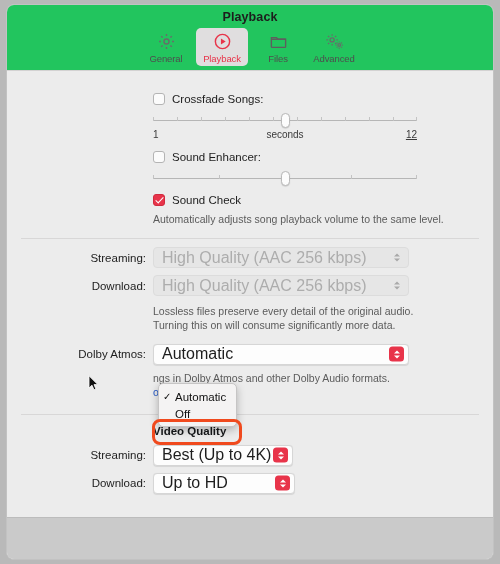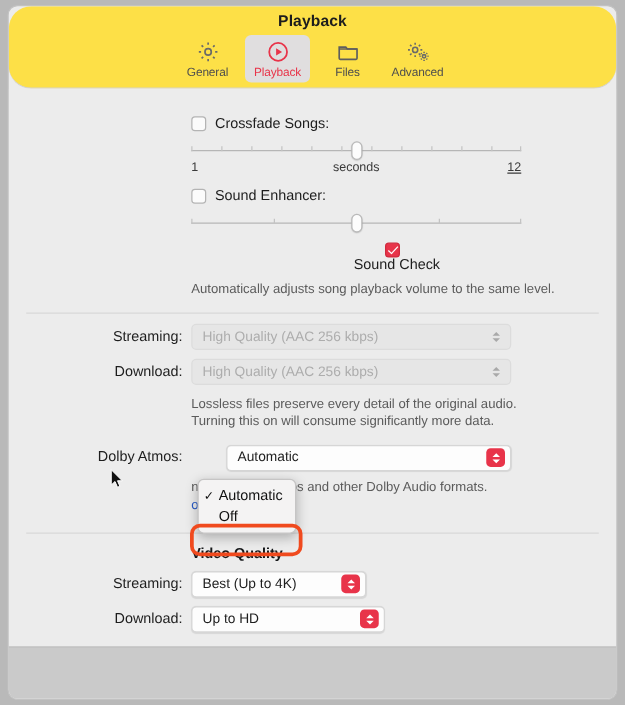--- a/index.html
+++ b/index.html
@@ -15,25 +15,24 @@
     width: 488px; height: 556px;
     background: #ececec;
     border-radius: 8px;
     border: 1px solid #c2c2c2;
     overflow: hidden;
     display: flex; flex-direction: column;
   }
 
   
   .titlebar {
-    background: #fde047;
+    background: #22c55e;
     padding-top: 5px;
     border-bottom: 1px solid #d3d2d2;
     flex: 0 0 auto;
-    border-radius: 18px;
   }
   .win-title {
     text-align: center;
     font-size: 12.5px;
     font-weight: bold;
     color: #1d1d1d;
     letter-spacing: .1px;
   }
   .toolbar {
     display: flex;
@@ -102,21 +101,21 @@
   .helptext { font-size: 10.5px; color: #5b5b5b; line-height: 1.35; }
   .section-head { font-size: 11.5px; font-weight: bold; color: #16181a; }
 
   
   .sel {
     position: relative; height: 21px;
     background: #fdfdfd; border-radius: 4px;
     border: 1px solid #d6d6d6;
     box-shadow: 0 .5px .8px rgba(0,0,0,.09);
     display: flex; align-items: center;
-    font-size: 11px; color: #1d1d1d;
+    font-size: 16px; color: #1d1d1d;
     padding: 0 26px 0 8px;
     cursor: default; white-space: nowrap;
   }
   .sel.disabled { background: #e6e6e6; border-color: #dcdcdc; color: #adadad; box-shadow: none; }
   .stepper {
     position: absolute; right: 4px; top: 50%; transform: translateY(-50%);
     width: 15px; height: 15px; border-radius: 3.5px;
     background: #e8344a; display: flex; flex-direction: column;
     align-items: center; justify-content: center; gap: 2px;
   }
@@ -275,21 +274,21 @@
           <div class="tick" style="left:50%"></div>
             <div class="tick" style="left:75%"></div>
           <div class="tick" style="left:99.5%"></div>
           <div class="knob" style="left:calc(50% - 4.5px)"></div>
         </div>
       </div>
     </div>
 
     <div class="row" style="margin-top:9px;">
       <div class="lbl-col"></div>
-      <div class="field-col" style="display:flex;align-items:center;flex-direction:column;">
+      <div class="field-col" style="display:flex;align-items:center;">
         <span class="cbx checked"></span>
         <span class="cbx-text">Sound Check</span>
       </div>
     </div>
 
     <div class="row" style="margin-top:6px;">
       <div class="lbl-col"></div>
       <div class="field-col helptext">Automatically adjusts song playback volume to the same level.</div>
     </div>
 
@@ -321,21 +320,21 @@
             </span>
         </div>
       </div>
     </div>
 
     <div class="row" style="margin-top:8px;">
       <div class="lbl-col"></div>
       <div class="field-col helptext" style="padding-right:48px;">Lossless files preserve every detail of the original audio. Turning this on will consume significantly more data.</div>
     </div>
 
-    <div class="row" style="margin-top:11px;gap:28px;">
+    <div class="row" style="margin-top:11px;">
       <div class="lbl-col">Dolby Atmos:</div>
       <div class="field-col" style="padding-right:66px;">
         <div class="sel">
           <span>Automatic</span>
           <span class="stepper">
               <i class="up"></i>
               <i class="dn"></i>
             </span>
         </div>
       </div>
@@ -365,21 +364,21 @@
               <i class="up"></i>
               <i class="dn"></i>
             </span>
         </div>
       </div>
     </div>
 
     <div class="row" style="margin-top:7px;">
       <div class="lbl-col">Download:</div>
       <div class="field-col">
-        <div class="sel" style="width:155px;align-items:center;">
+        <div class="sel" style="width:142px;align-items:center;">
           <span>Up to HD</span>
           <span class="stepper">
               <i class="up"></i>
               <i class="dn"></i>
             </span>
         </div>
       </div>
     </div>
 
   </div>

